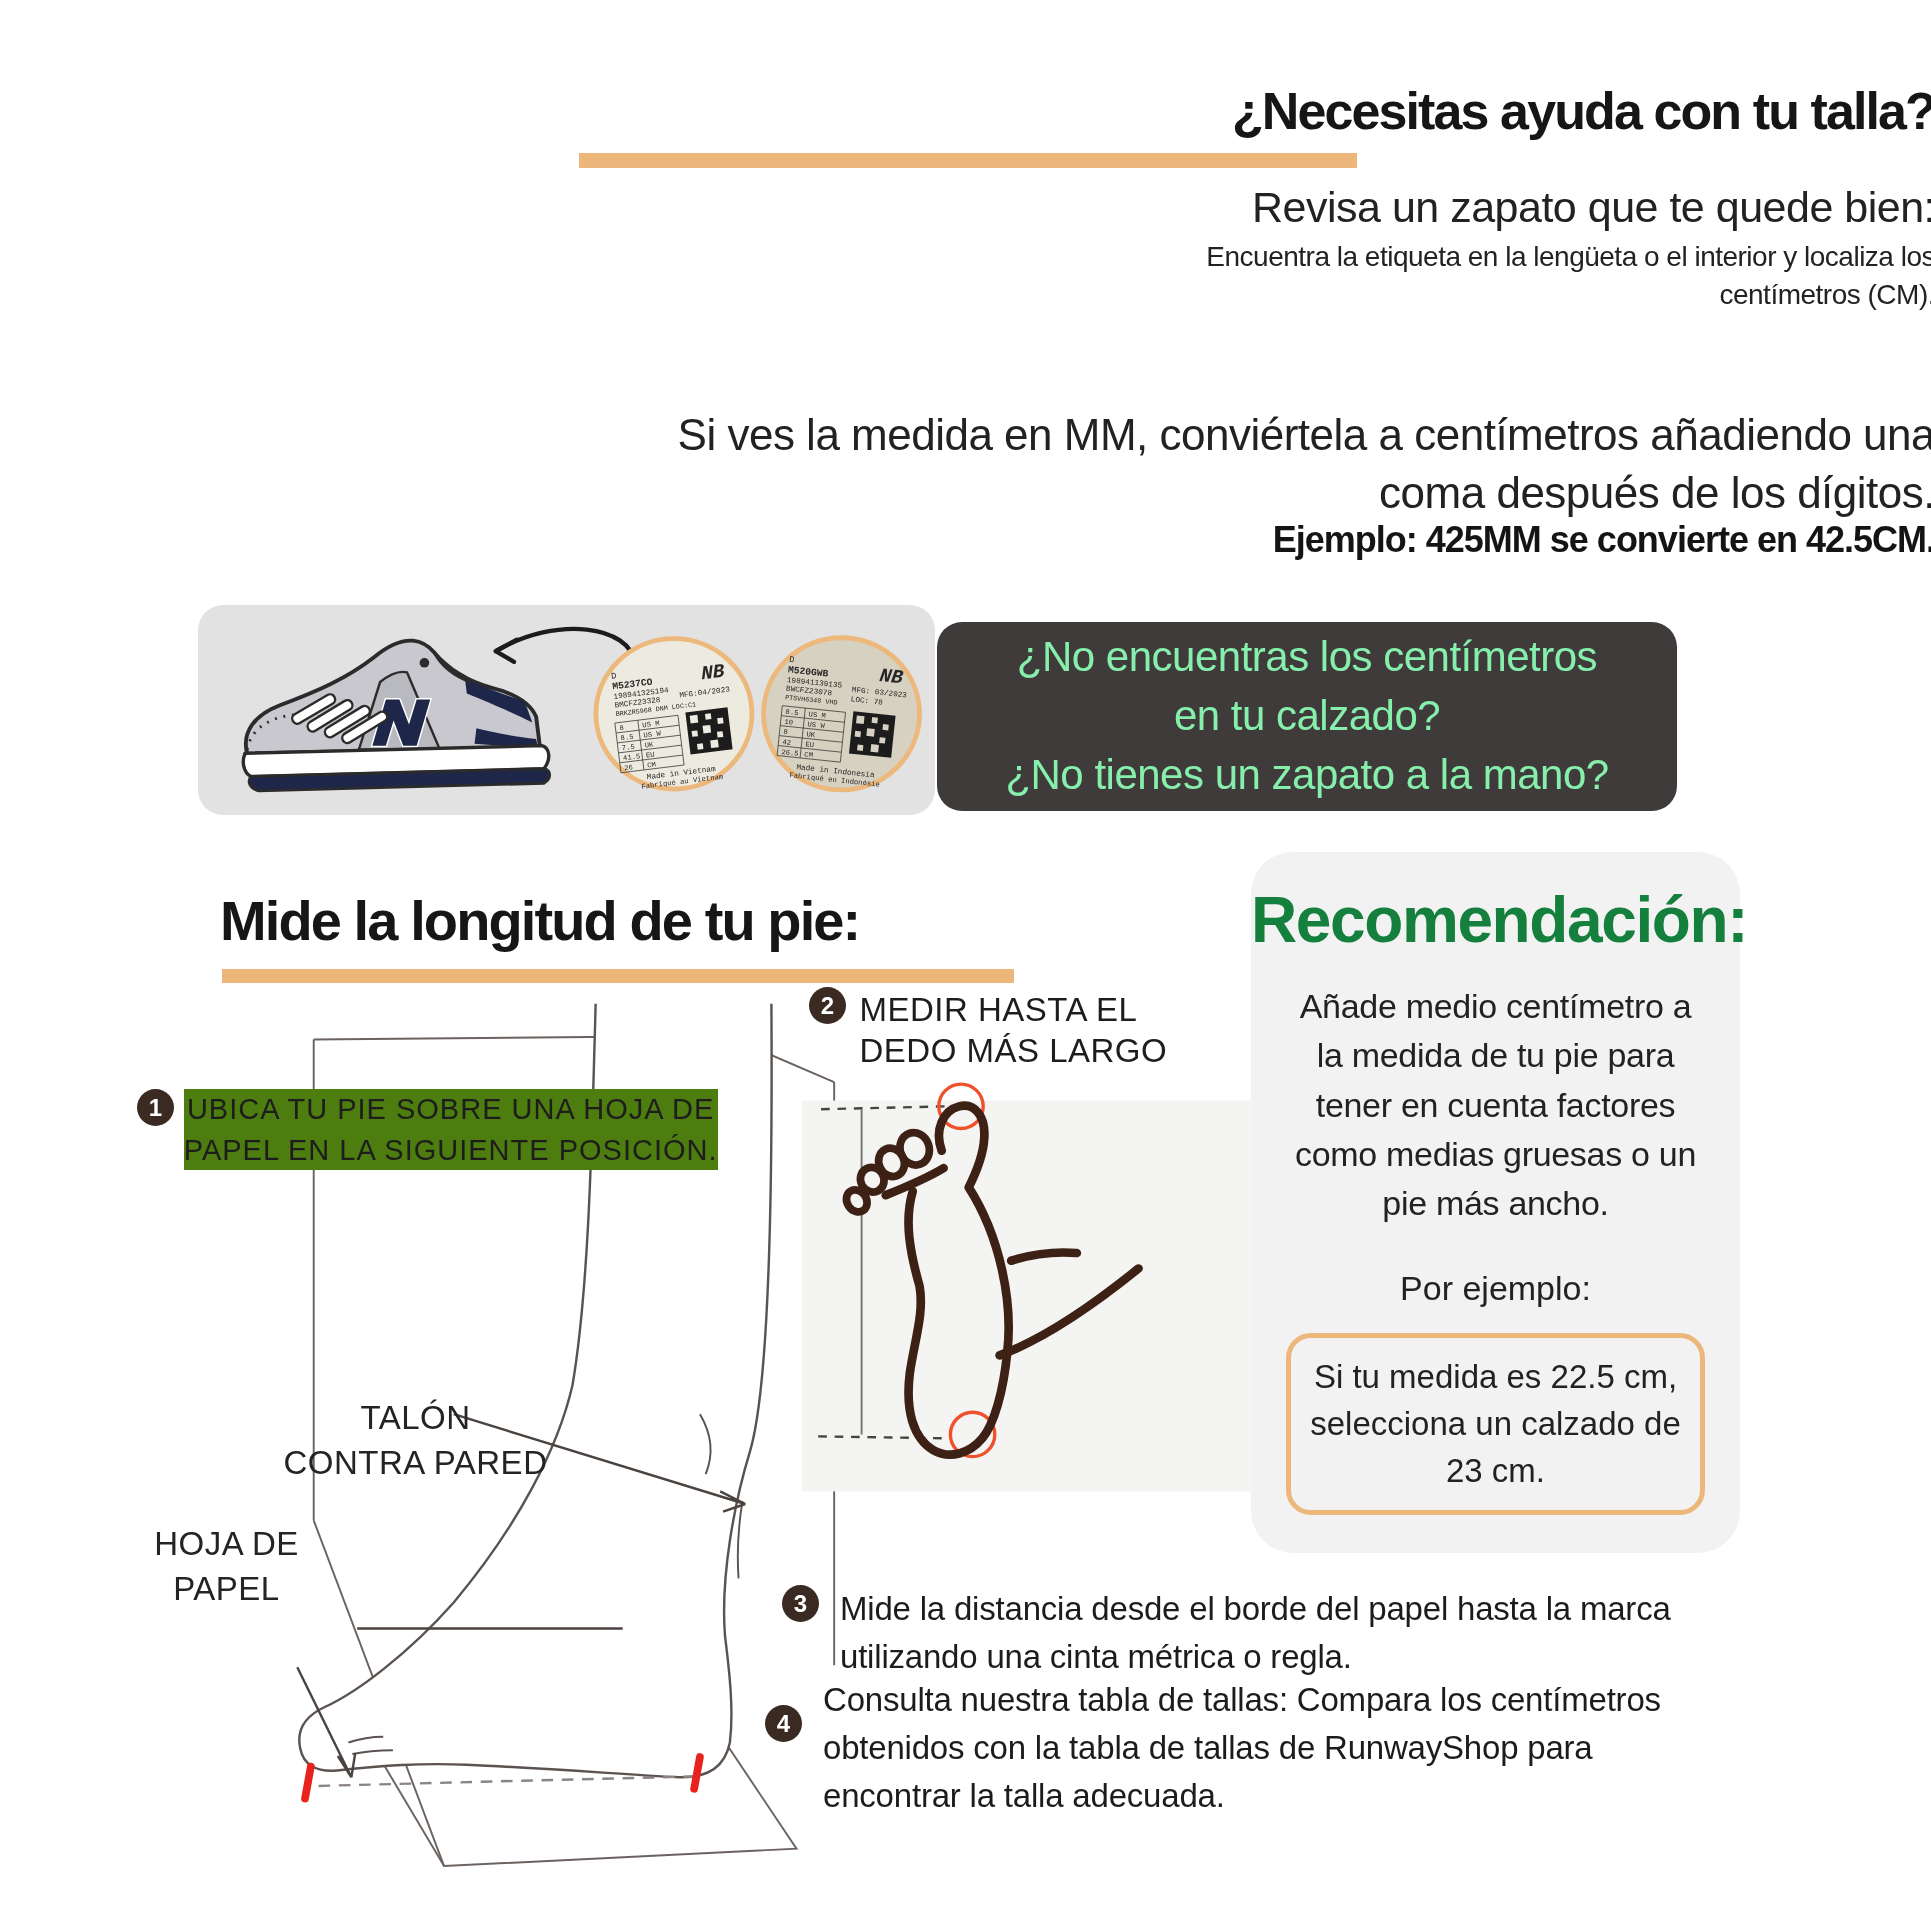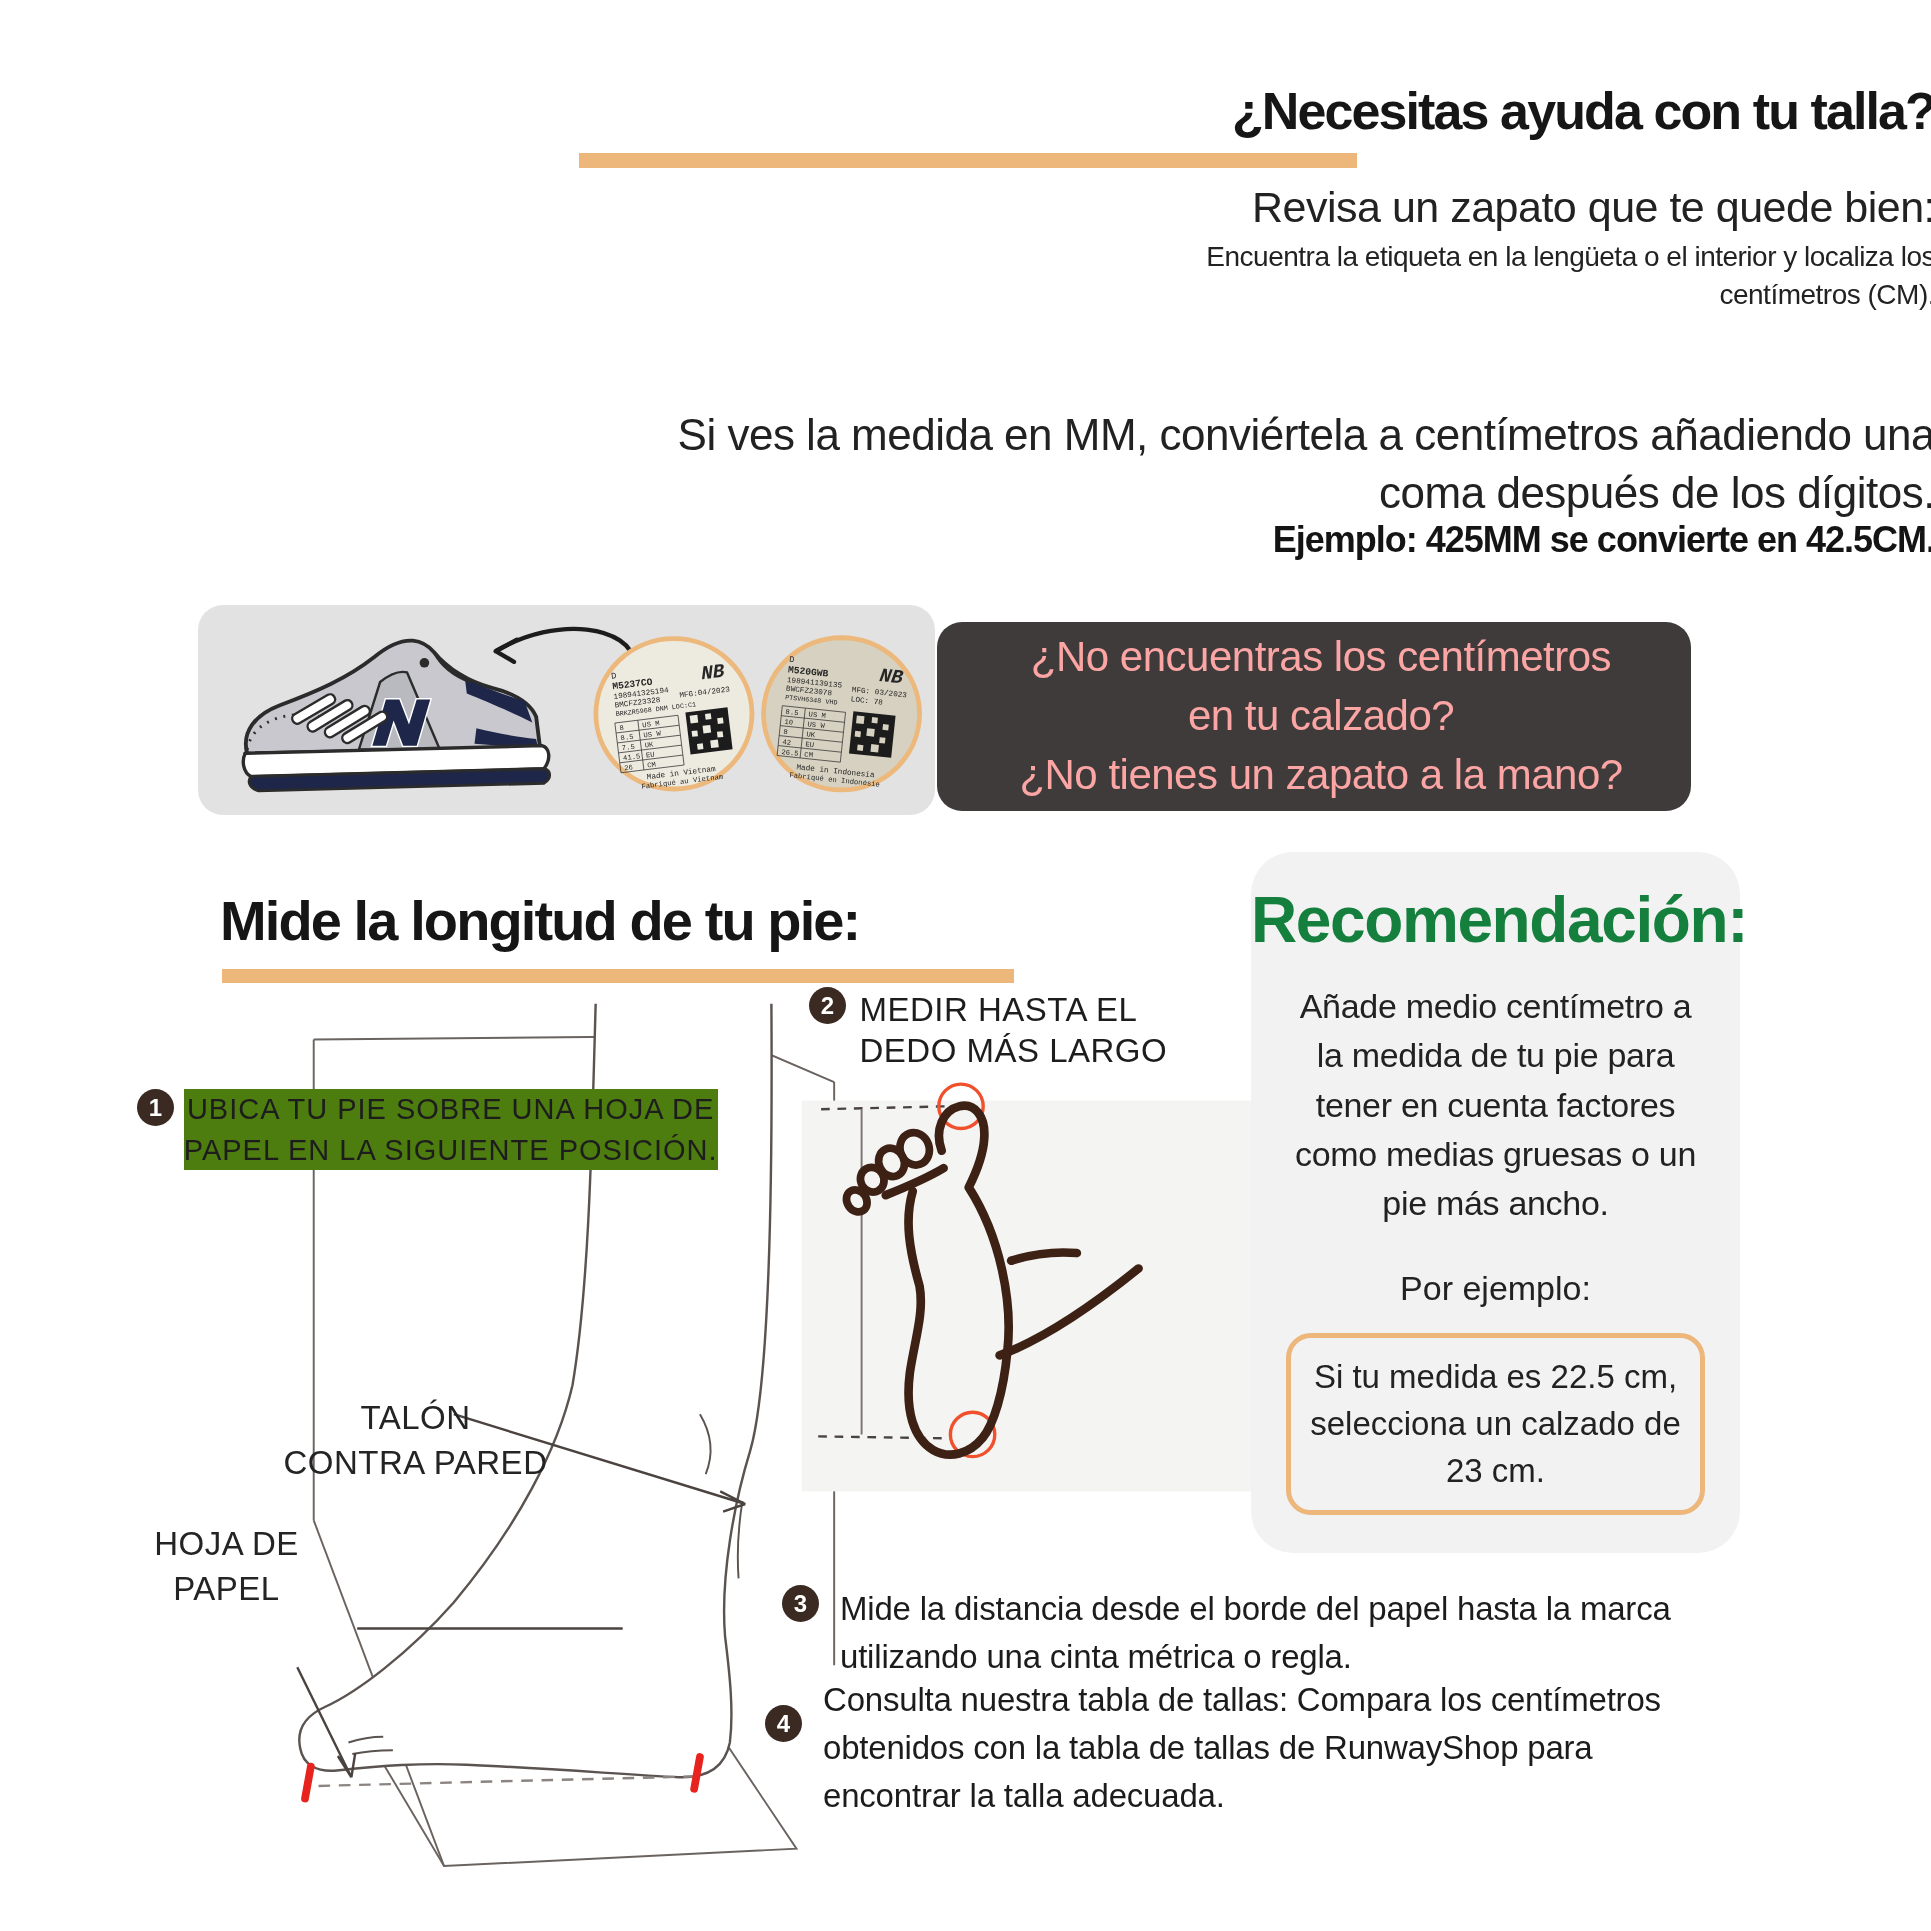--- a/index.html
+++ b/index.html
@@ -10,22 +10,22 @@
   
   .main-title{top:81px;font-size:52px;font-weight:700;letter-spacing:-1.9px;color:#161616;}
   .title-underline{top:153px;left:579px;width:778px;height:14.5px;background:#edb77c;}
   .intro-line{top:183px;font-size:43px;letter-spacing:-0.5px;color:#222;}
   .find-label{top:238px;font-size:28px;letter-spacing:-0.5px;line-height:1.36;color:#222;}
   .mm-text{top:406px;font-size:44px;letter-spacing:-0.5px;line-height:1.32;color:#222;}
   .example-line{top:519px;font-size:36px;font-weight:700;letter-spacing:-1px;color:#141414;}
   
   .shoe-panel{left:198px;top:605px;width:737px;height:210px;border-radius:25px;background:#e2e2e2;}
   .no-cm-box{left:937px;top:622px;width:740px;height:189px;border-radius:25px;background:#3f3b3b;
-             color:#fca5a5;text-align:center;font-size:42px;letter-spacing:-0.5px;line-height:1.4;
-             display:flex;flex-direction:column;justify-content:center;padding-left:14px;}
+             color:#86efac;text-align:center;font-size:42px;letter-spacing:-0.5px;line-height:1.4;
+             display:flex;flex-direction:column;justify-content:center;}
   
   .measure-title{left:220px;top:888px;font-size:56px;font-weight:700;letter-spacing:-1.9px;color:#161616;}
   .measure-underline{left:222px;top:969px;width:792px;height:13.5px;background:#edb77c;}
   .badge{width:37px;height:37px;border-radius:50%;background:#3a2a22;color:#fff;
          font-size:24px;font-weight:700;display:flex;align-items:center;justify-content:center;flex:0 0 37px;}
   .step1{left:137px;top:1089px;width:666px;display:flex;gap:9.7px;align-items:flex-start;}
   .step1 .txt{background:#4d7c0f;font-size:29px;letter-spacing:1px;line-height:1.4;text-align:center;color:#1d1d1d;}
   .step2{left:809px;top:987px;display:flex;gap:7.7px;align-items:flex-start;}
   .step2 .txt{font-size:33px;letter-spacing:0.5px;line-height:1.25;color:#1d1d1d;background:#fff;padding:1.9px 5.8px;}
   .diagram-label{font-size:33px;letter-spacing:0.5px;line-height:1.35;text-align:center;color:#242424;}

